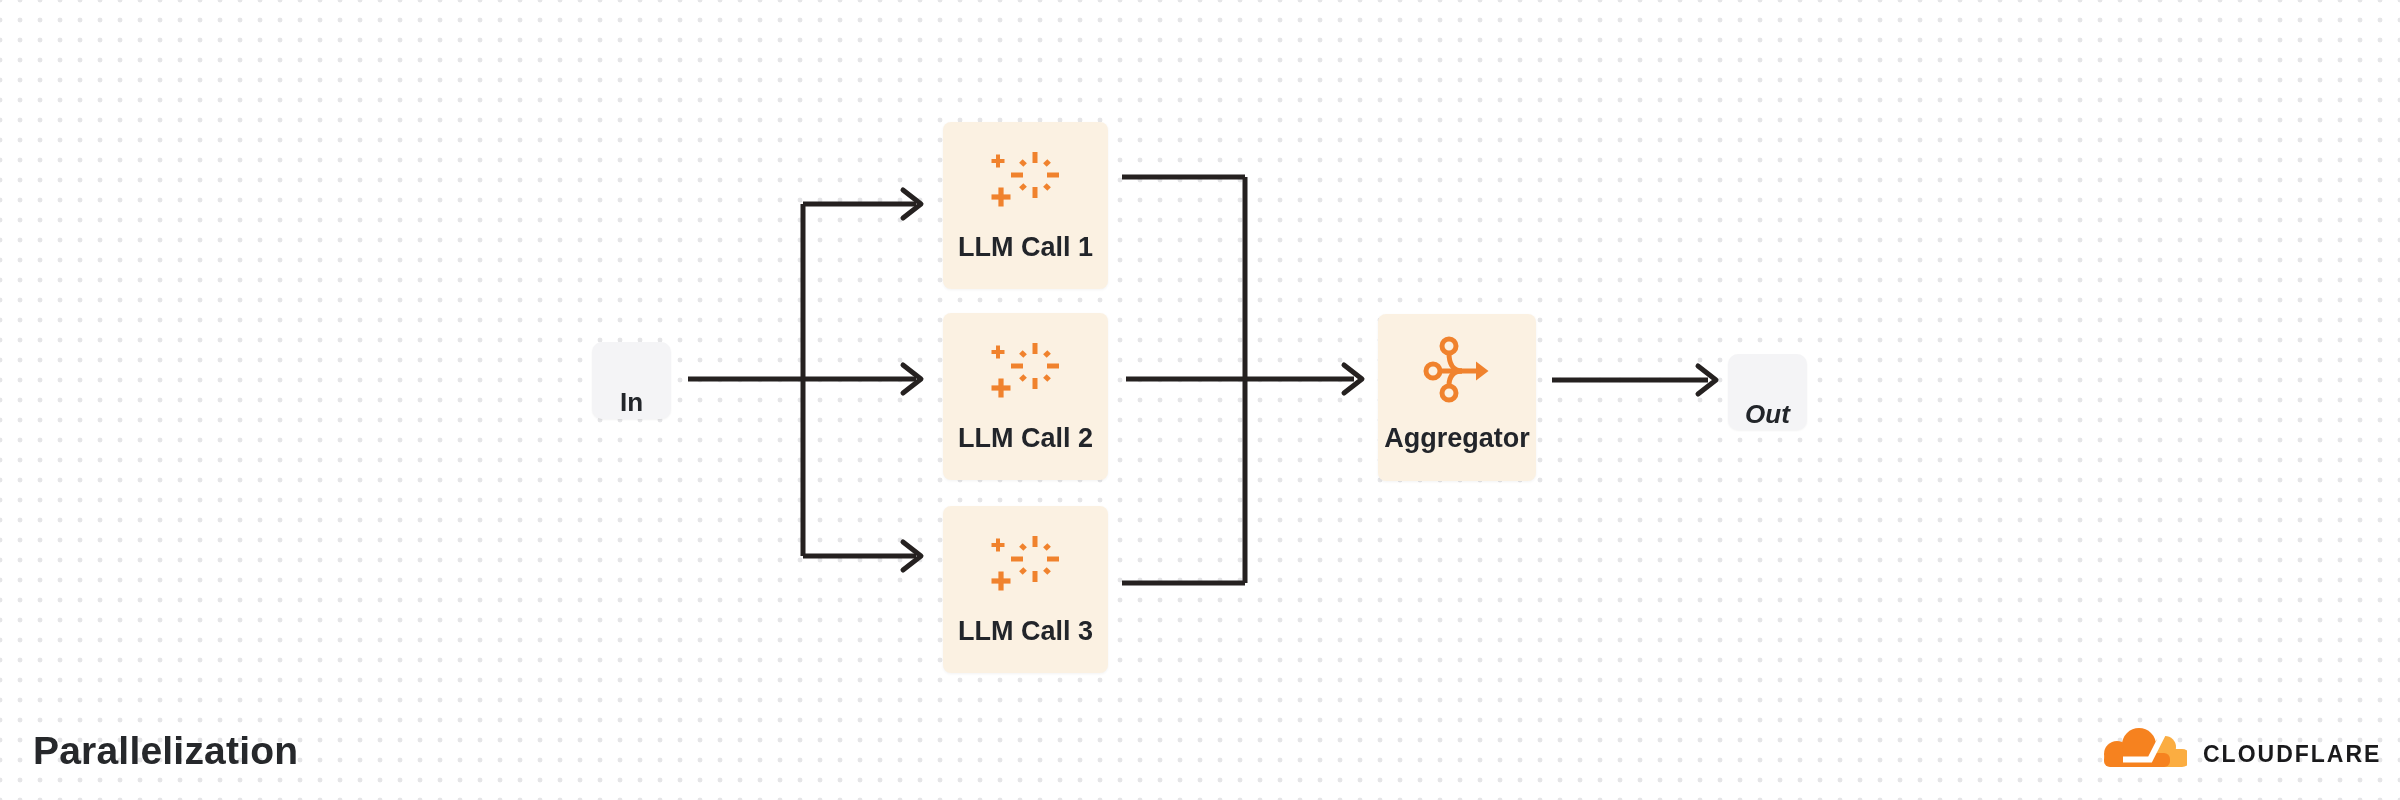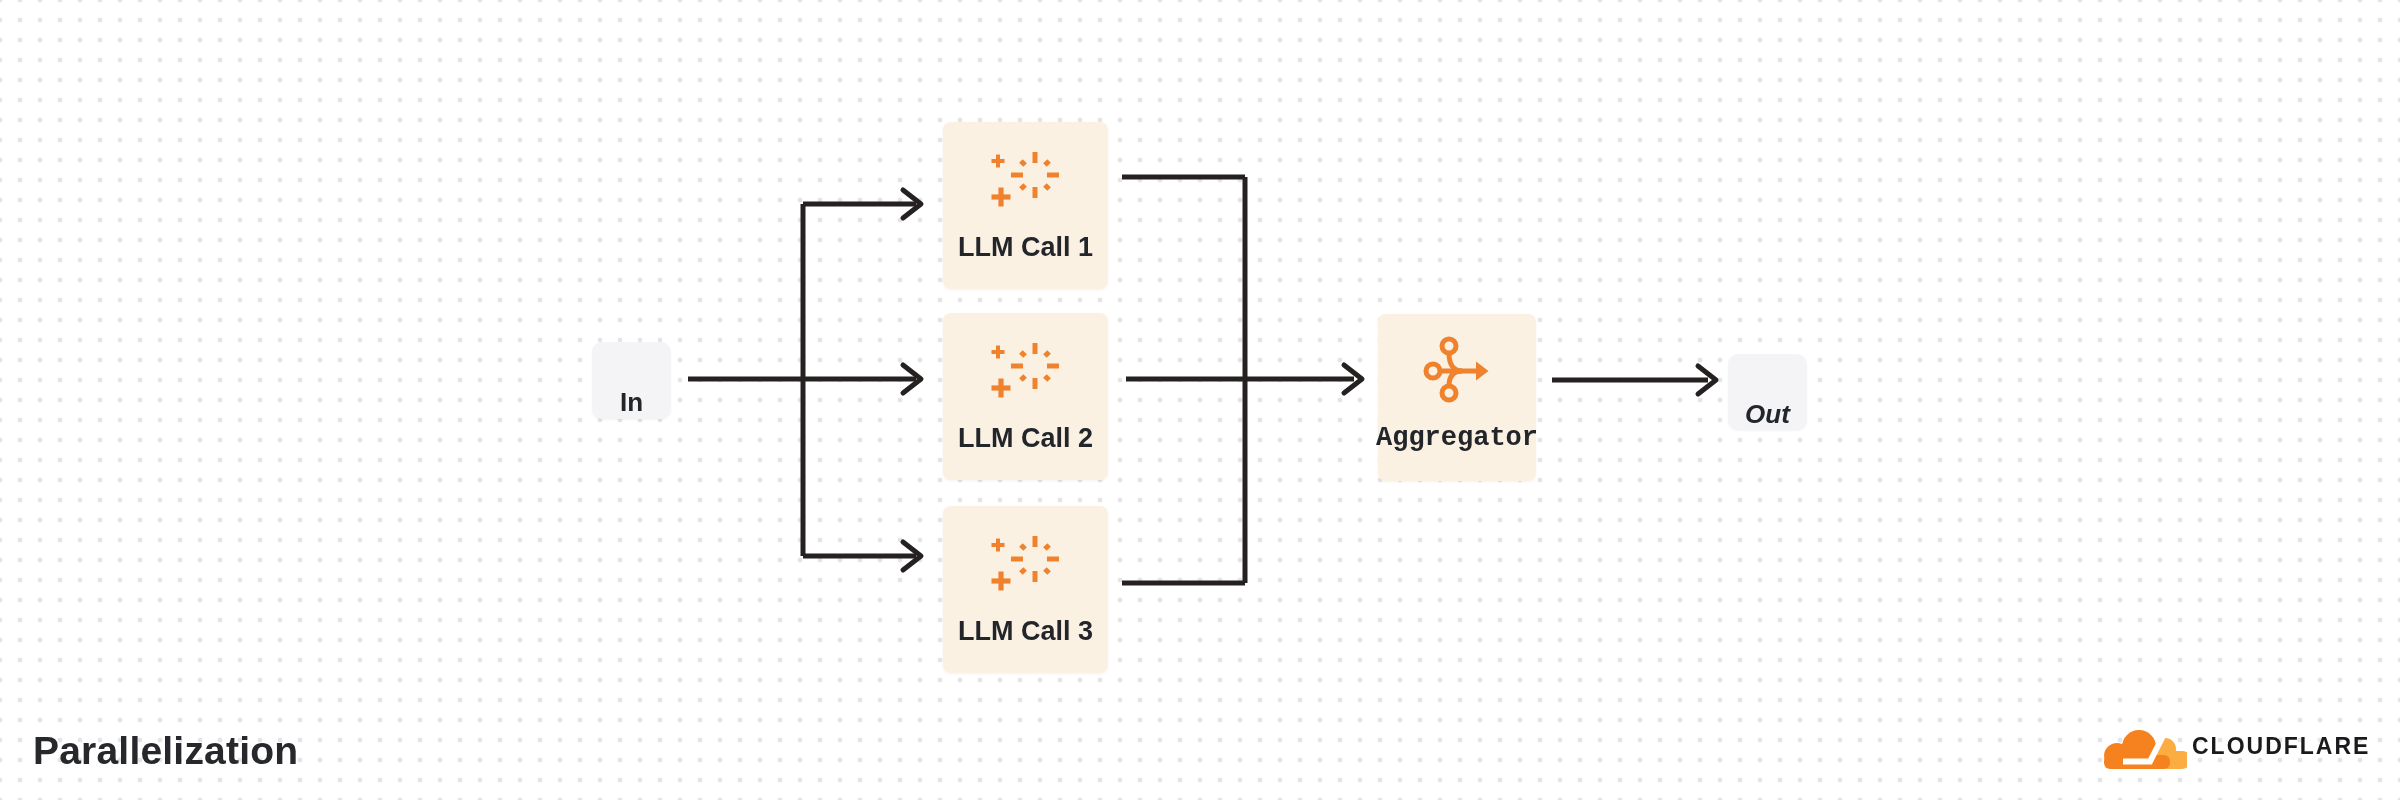--- a/index.html
+++ b/index.html
@@ -60,40 +60,40 @@
   .card.agg { width: 158px; }
   .card.agg .icon-wrap { margin-top: 20px; width: 72px; height: 72px; }
   .card .node-label {
     margin-top: 18px;
     font-size: 27px;
     line-height: 34px;
     font-weight: 700;
     color: #22252A;
     white-space: nowrap;
   }
-  .card.agg .node-label { margin-top: 15px; font-family: Liberation Mono, monospace; }
+  .card.agg .node-label { margin-top: 15px; }
 
   .diagram-title {
     position: absolute;
     left: 33px;
     top: 729px;
     font-size: 39px;
     font-weight: 700;
     color: #26282B;
     letter-spacing: 0.2px;
   }
 
   .brand {
     position: absolute;
     left: 2093px;
     top: 725px;
     height: 47px;
     display: flex;
-    align-items: center;
-    gap: 5px;
+    align-items: flex-end;
+    gap: 16px;
   }
   .brand .wordmark {
     font-size: 23px;
     font-weight: 700;
     letter-spacing: 2px;
     color: #1A1A1C;
     margin-bottom: 4px;
     white-space: nowrap;
   }
 </style>

